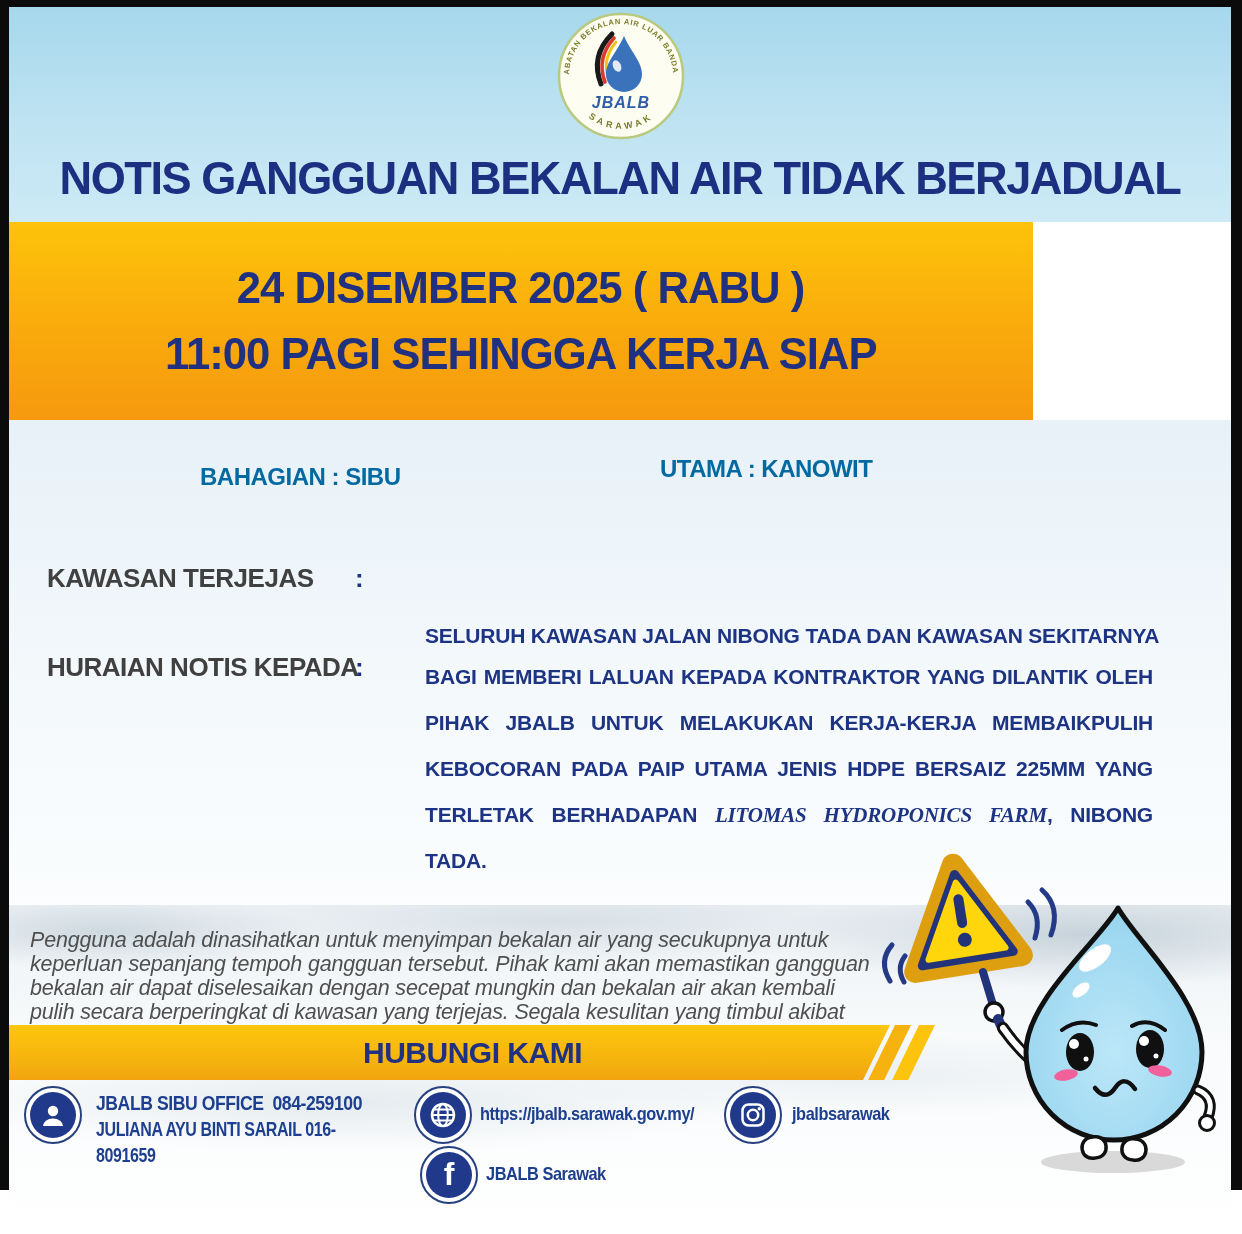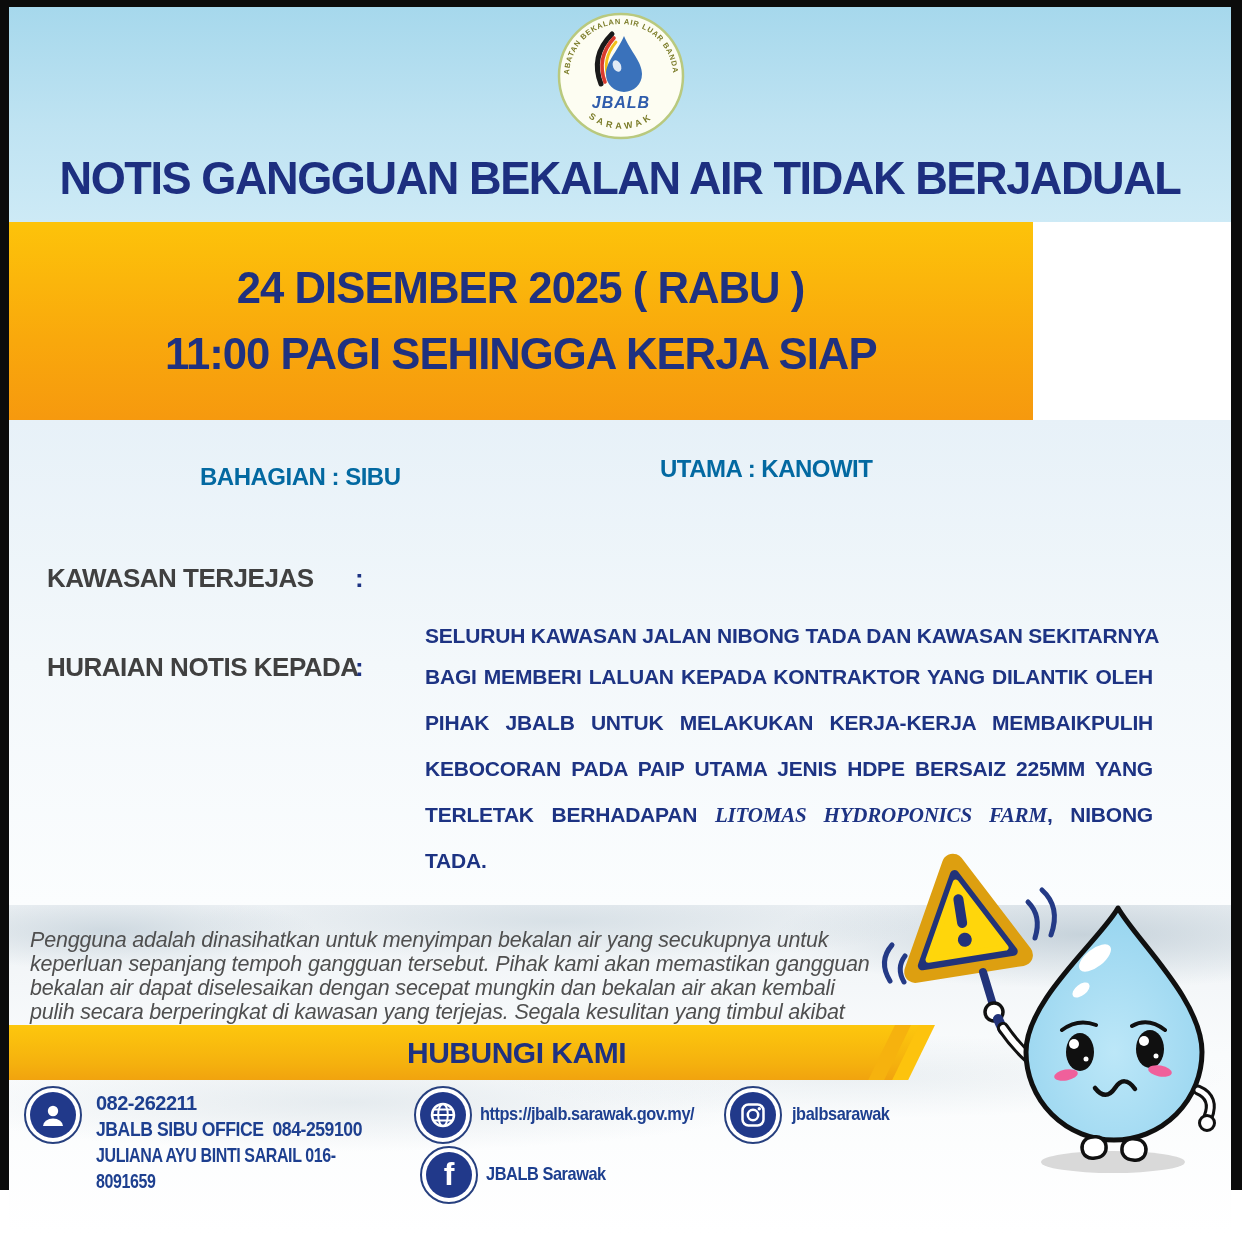--- a/index.html
+++ b/index.html
@@ -50,21 +50,21 @@
   .d-huraian-colon{top:652px;}
   .d-huraian-value{top:654px;text-align:justify;line-height:46px;}
   .d-huraian-value .it{font-style:italic;font-family:Liberation Serif, serif;}
   
   .advisory{left:30px;top:912px;width:848px;font-size:21.5px;font-style:italic;
     color:#4f4f4f;line-height:24px;letter-spacing:-.2px;margin-top:16px;}
   
   .hubungi-banner{left:9px;top:1025px;width:881px;height:55px;
     background:linear-gradient(180deg,#fdc70d 0%,#f5b10e 70%,#f1a30e 100%);
     clip-path:polygon(0 0,100% 0,calc(100% - 27px) 100%,0 100%);
-    display:flex;align-items:center;justify-content:center;padding-left:44px;}
+    display:flex;align-items:center;justify-content:center;}
   .hubungi-text{font-size:30px;font-weight:bold;color:#1f3180;letter-spacing:-.5px;
     text-indent:46px;white-space:nowrap;}
   .stripe{top:1025px;height:55px;width:16px;transform:skewX(-26deg);transform-origin:top left;}
   .stripe1{left:895px;background:#f6b20e;}
   .stripe2{left:919px;background:#fdc30d;}
   
   .disc{width:58px;height:58px;border-radius:50%;border:2px solid #27407f;background:#ffffff;
     display:flex;align-items:center;justify-content:center;box-sizing:border-box;}
   .disc-inner{width:46px;height:46px;border-radius:50%;background:#21398a;
     display:flex;align-items:center;justify-content:center;color:#fff;}
@@ -180,21 +180,20 @@
 
 <div class="abs disc" style="left:24px;top:1086px">
   <div class="disc-inner">
     <svg width="30" height="30" viewBox="0 0 30 30">
       <circle cx="15" cy="11" r="5.2" fill="#ffffff"></circle>
       <path d="M5,26 a10,7.5 0 0 1 20,0 Z" fill="#ffffff"></path>
     </svg>
   </div>
 </div>
 <div class="abs c-block">
-  <div class="c-line">082-262211</div>
   <div class="c-line c-line--t88">JBALB SIBU OFFICE  084-259100</div>
   <div class="c-line c-line--t80">JULIANA AYU BINTI SARAIL 016-8091659</div>
 </div>
 
 <div class="abs disc" style="left:414px;top:1086px">
   <div class="disc-inner">
     <svg width="30" height="30" viewBox="0 0 30 30" fill="none" stroke="#ffffff">
       <circle cx="15" cy="15" r="11" stroke-width="2.5"></circle>
       <ellipse cx="15" cy="15" rx="4.8" ry="11" stroke-width="2"></ellipse>
       <path d="M4.5,15 H25.5 M6,9.5 H24 M6,20.5 H24" stroke-width="2"></path>

